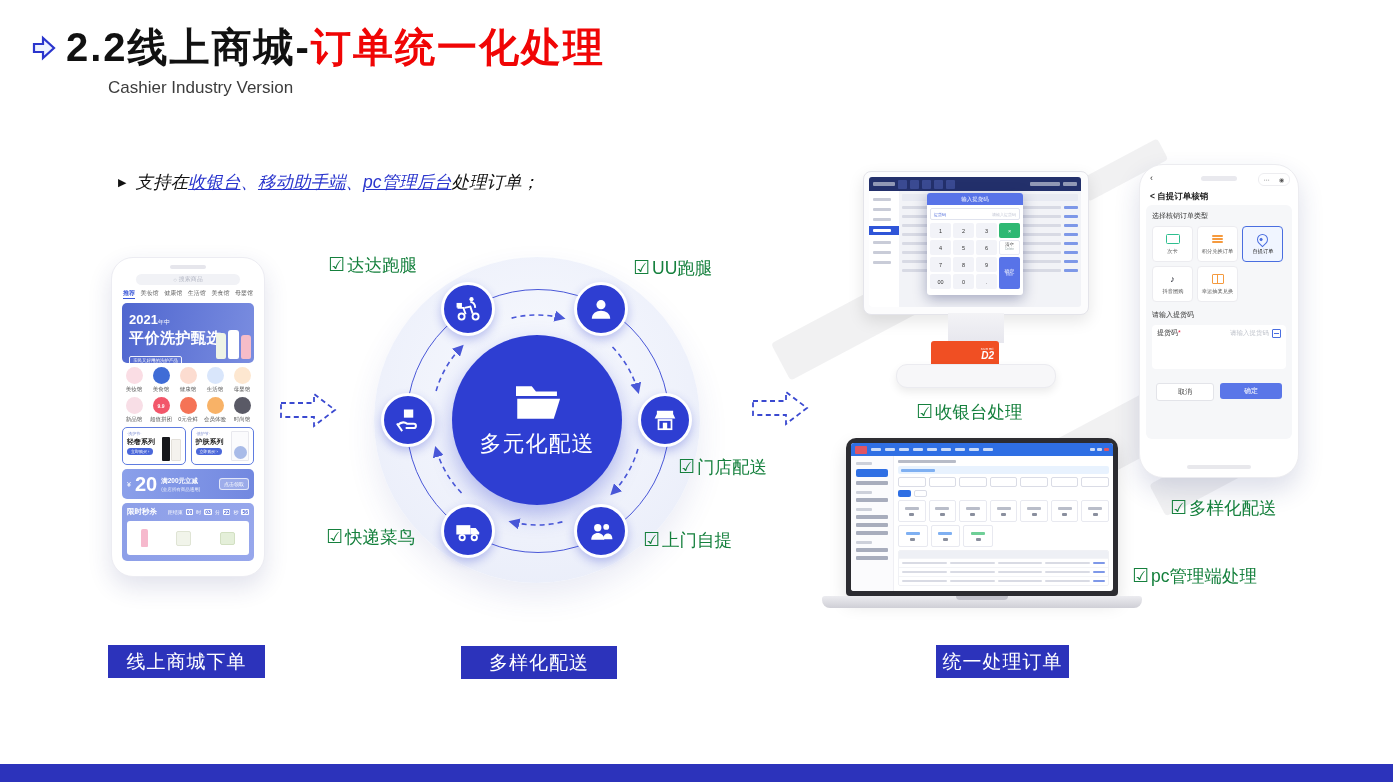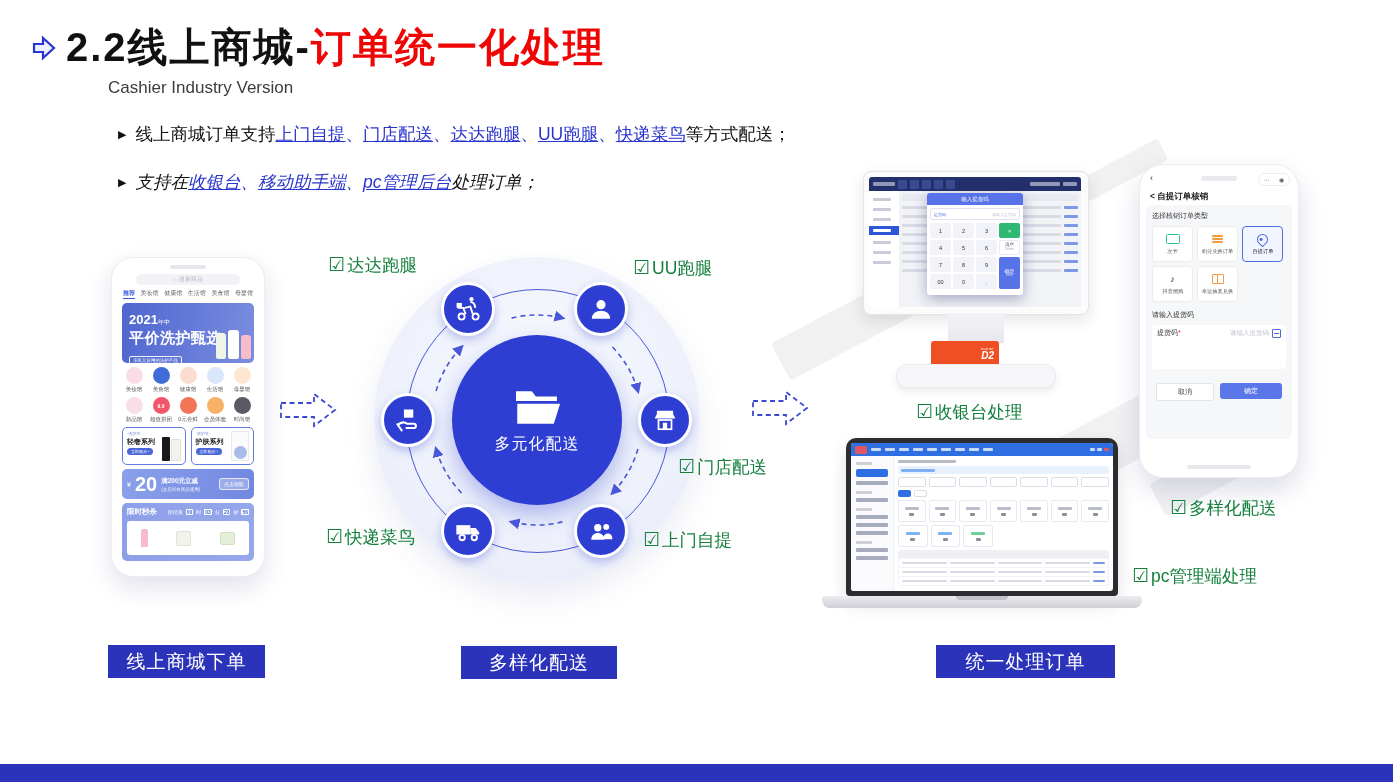--- a/index.html
+++ b/index.html
@@ -83,21 +83,21 @@
   .darrow svg{display:block;}
 
   
   .outer-circle{left:374px;top:257px;width:326px;height:326px;border-radius:50%;
                 background:radial-gradient(circle at 50% 40%,#f8fafe 0%,#eef1fb 60%,#e7ebf8 100%);
                 box-shadow:0 14px 30px rgba(60,70,160,.10);}
   .ring{left:406px;top:289px;width:262px;height:262px;border-radius:50%;border:1px solid #4a58d8;}
   .center-circle{left:452px;top:335px;width:170px;height:170px;border-radius:50%;background:#2e3ed2;
                  display:flex;flex-direction:column;align-items:center;justify-content:center;gap:6px;
                  box-shadow:0 10px 22px rgba(46,62,210,.35);color:#fff;}
-  .center-circle .ct{font-size:16px;letter-spacing:1px;}
+  .center-circle .ct{font-size:22px;letter-spacing:1px;}
   .sat{width:54px;height:54px;border-radius:50%;background:#2e3ed2;border:3px solid #fff;box-sizing:border-box;
        display:flex;align-items:center;justify-content:center;box-shadow:0 4px 10px rgba(46,62,210,.3);}
 
   
   .pos-monitor{left:863px;top:171px;width:224px;height:142px;background:#fcfcfd;border:1px solid #e4e4ea;
                border-radius:8px;box-shadow:0 6px 16px rgba(0,0,0,.10);}
   .pos-screen{left:869px;top:177px;width:212px;height:130px;background:#f2f3f7;border-radius:3px;overflow:hidden;}
   .pos-head{height:14px;background:#23306b;display:flex;align-items:center;gap:3px;padding:0 4px;}
   .pos-head .sq{width:9px;height:9px;background:#3a4a92;border-radius:1px;}
   .pos-head .hb{width:22px;height:4px;background:rgba(255,255,255,.5);border-radius:1px;}
@@ -228,23 +228,20 @@
   <div class="wedge" style="left:1078px;top:158px;width:90px;height:24px;"></div>
 
   <div class="abs title-arrow">
     <svg width="28" height="28" viewBox="0 0 28 28">
         <path d="M4 10 h9 v-6 l11 10 -11 10 v-6 h-9 z" fill="#eef2ff" stroke="#2a35cd" stroke-width="2.2"></path>
       </svg>
   </div>
   <div class="abs title"><span>2.2线上商城-</span><span class="red">订单统一化处理</span></div>
   <div class="abs subtitle">Cashier Industry Version</div>
 
-  <div class="abs bullet" style="top:122px;">
-    <span class="bmark">▶</span><span>线上商城订单支持</span><span class="bl">上门自提</span><span class="bs">、</span><span class="bl">门店配送</span><span class="bs">、</span><span class="bl">达达跑腿</span><span class="bs">、</span><span class="bl">UU跑腿</span><span class="bs">、</span><span class="bl">快递菜鸟</span><span>等方式配送；</span>
-  </div>
   <div class="abs bullet" style="top:170px;font-style:italic;">
     <span class="bmark">▶</span><span>支持在</span><span class="bl">收银台</span><span class="bs">、</span><span class="bl">移动助手端</span><span class="bs">、</span><span class="bl">pc管理后台</span><span>处理订单；</span>
   </div>
 
   <div class="abs phone" style="left:111px;top:257px;">
     <div class="notch"></div>
     <div class="pcol">
       <div class="searchpill">
           <span>○</span>
           <span>搜索商品</span>
@@ -770,16 +767,16 @@
         <div class="ap-cancel">取消</div>
         <div class="ap-ok">确定</div>
       </div>
     </div>
     <div class="ap-home"></div>
   </div>
   <div class="abs chk-label" style="left:1170px;top:496px;"><span class="chk">☑</span><span>多样化配送</span></div>
 
   <div class="abs caption" style="left:108px;top:645px;width:157px;">线上商城下单</div>
   <div class="abs caption" style="left:461px;top:646px;width:156px;">多样化配送</div>
-  <div class="abs caption" style="left:936px;top:645px;width:179px;">统一处理订单</div>
+  <div class="abs caption" style="left:936px;top:645px;width:133px;">统一处理订单</div>
 
   <div class="abs bottombar"></div>
 </div>
 
 </body></html>

